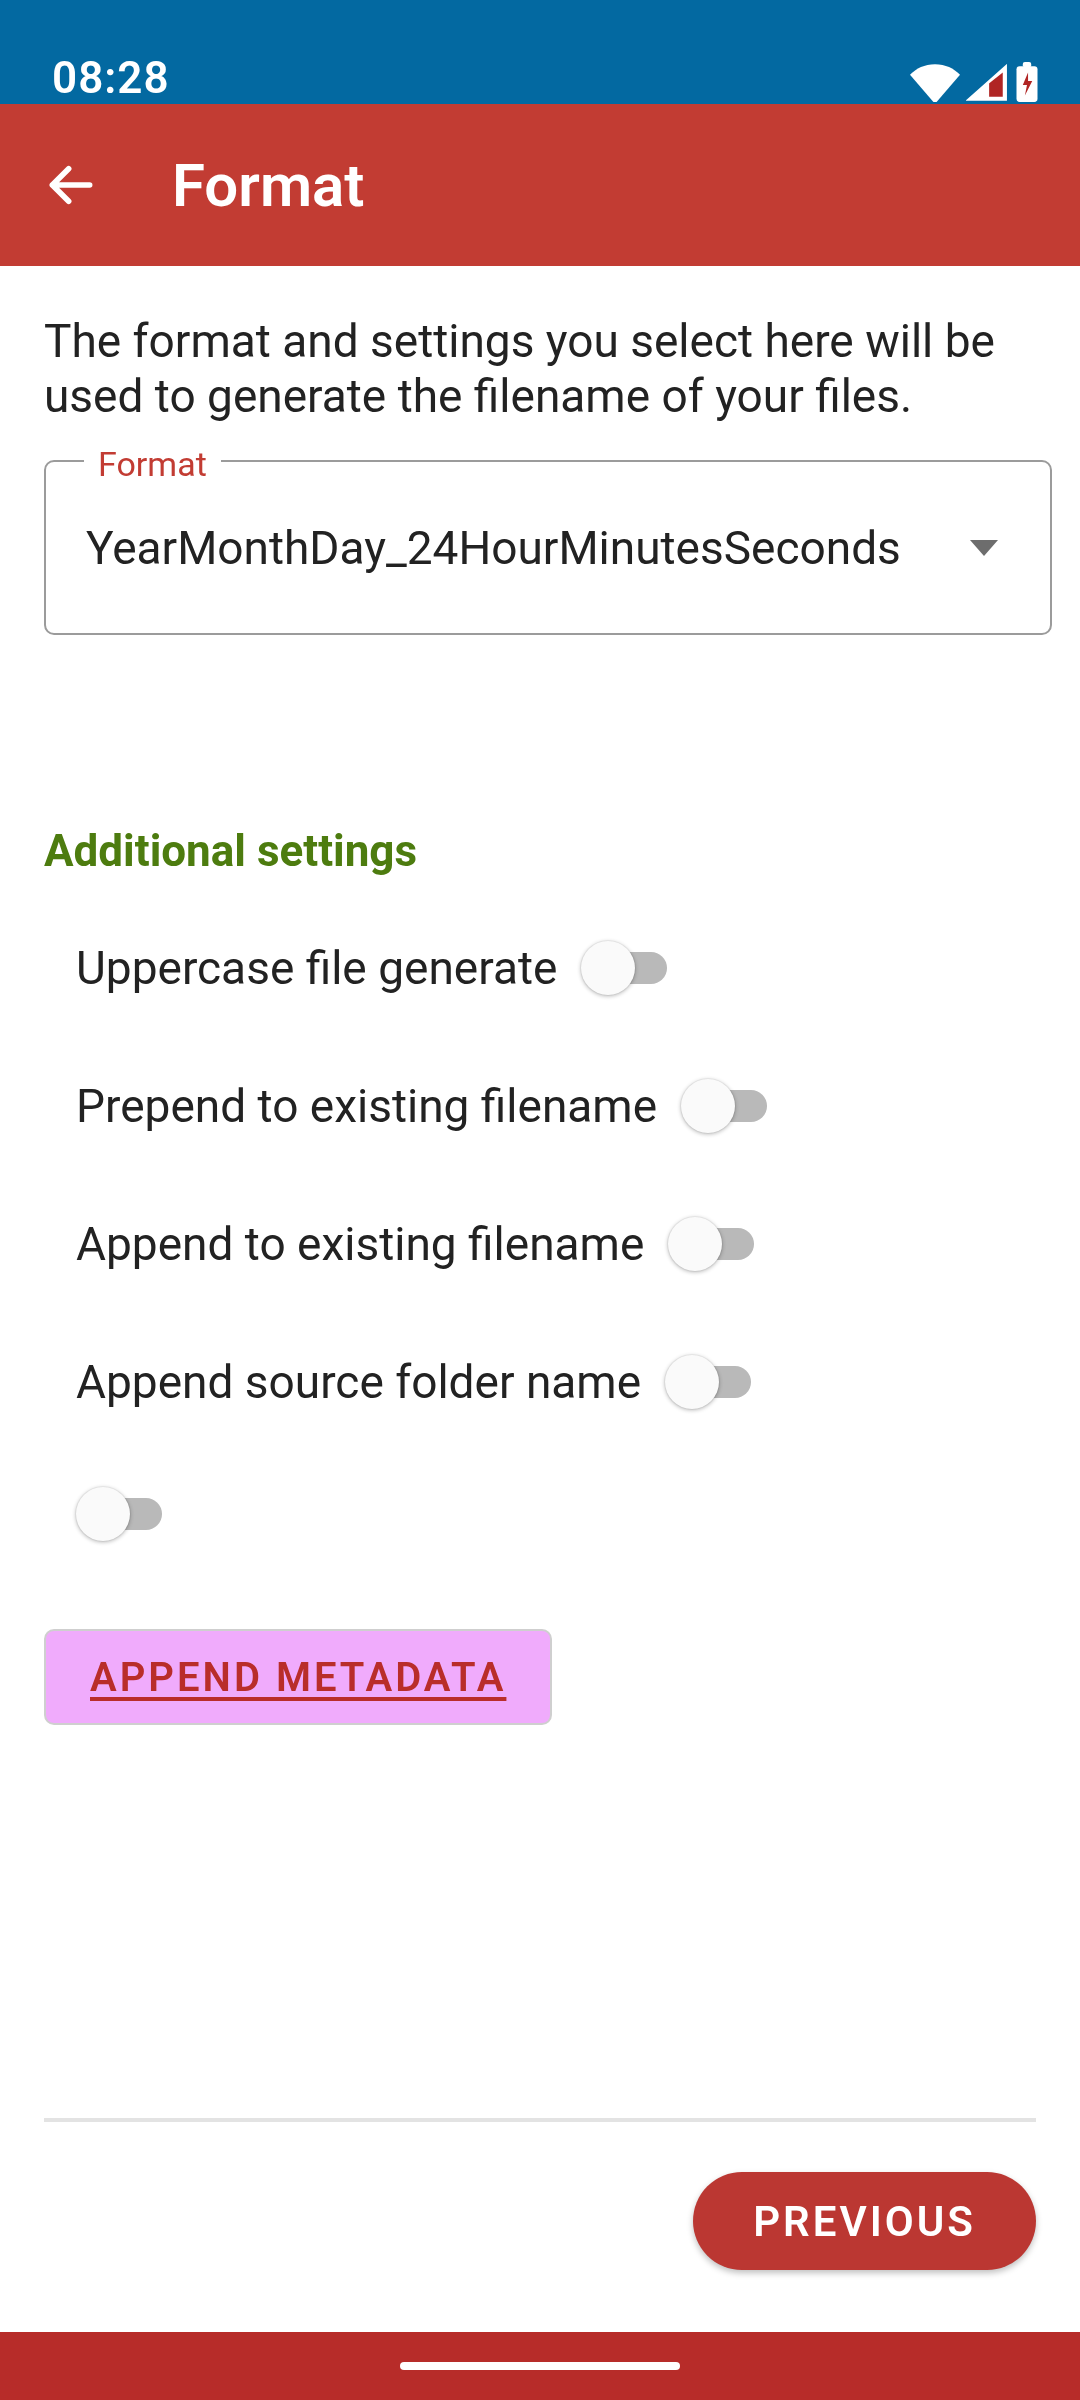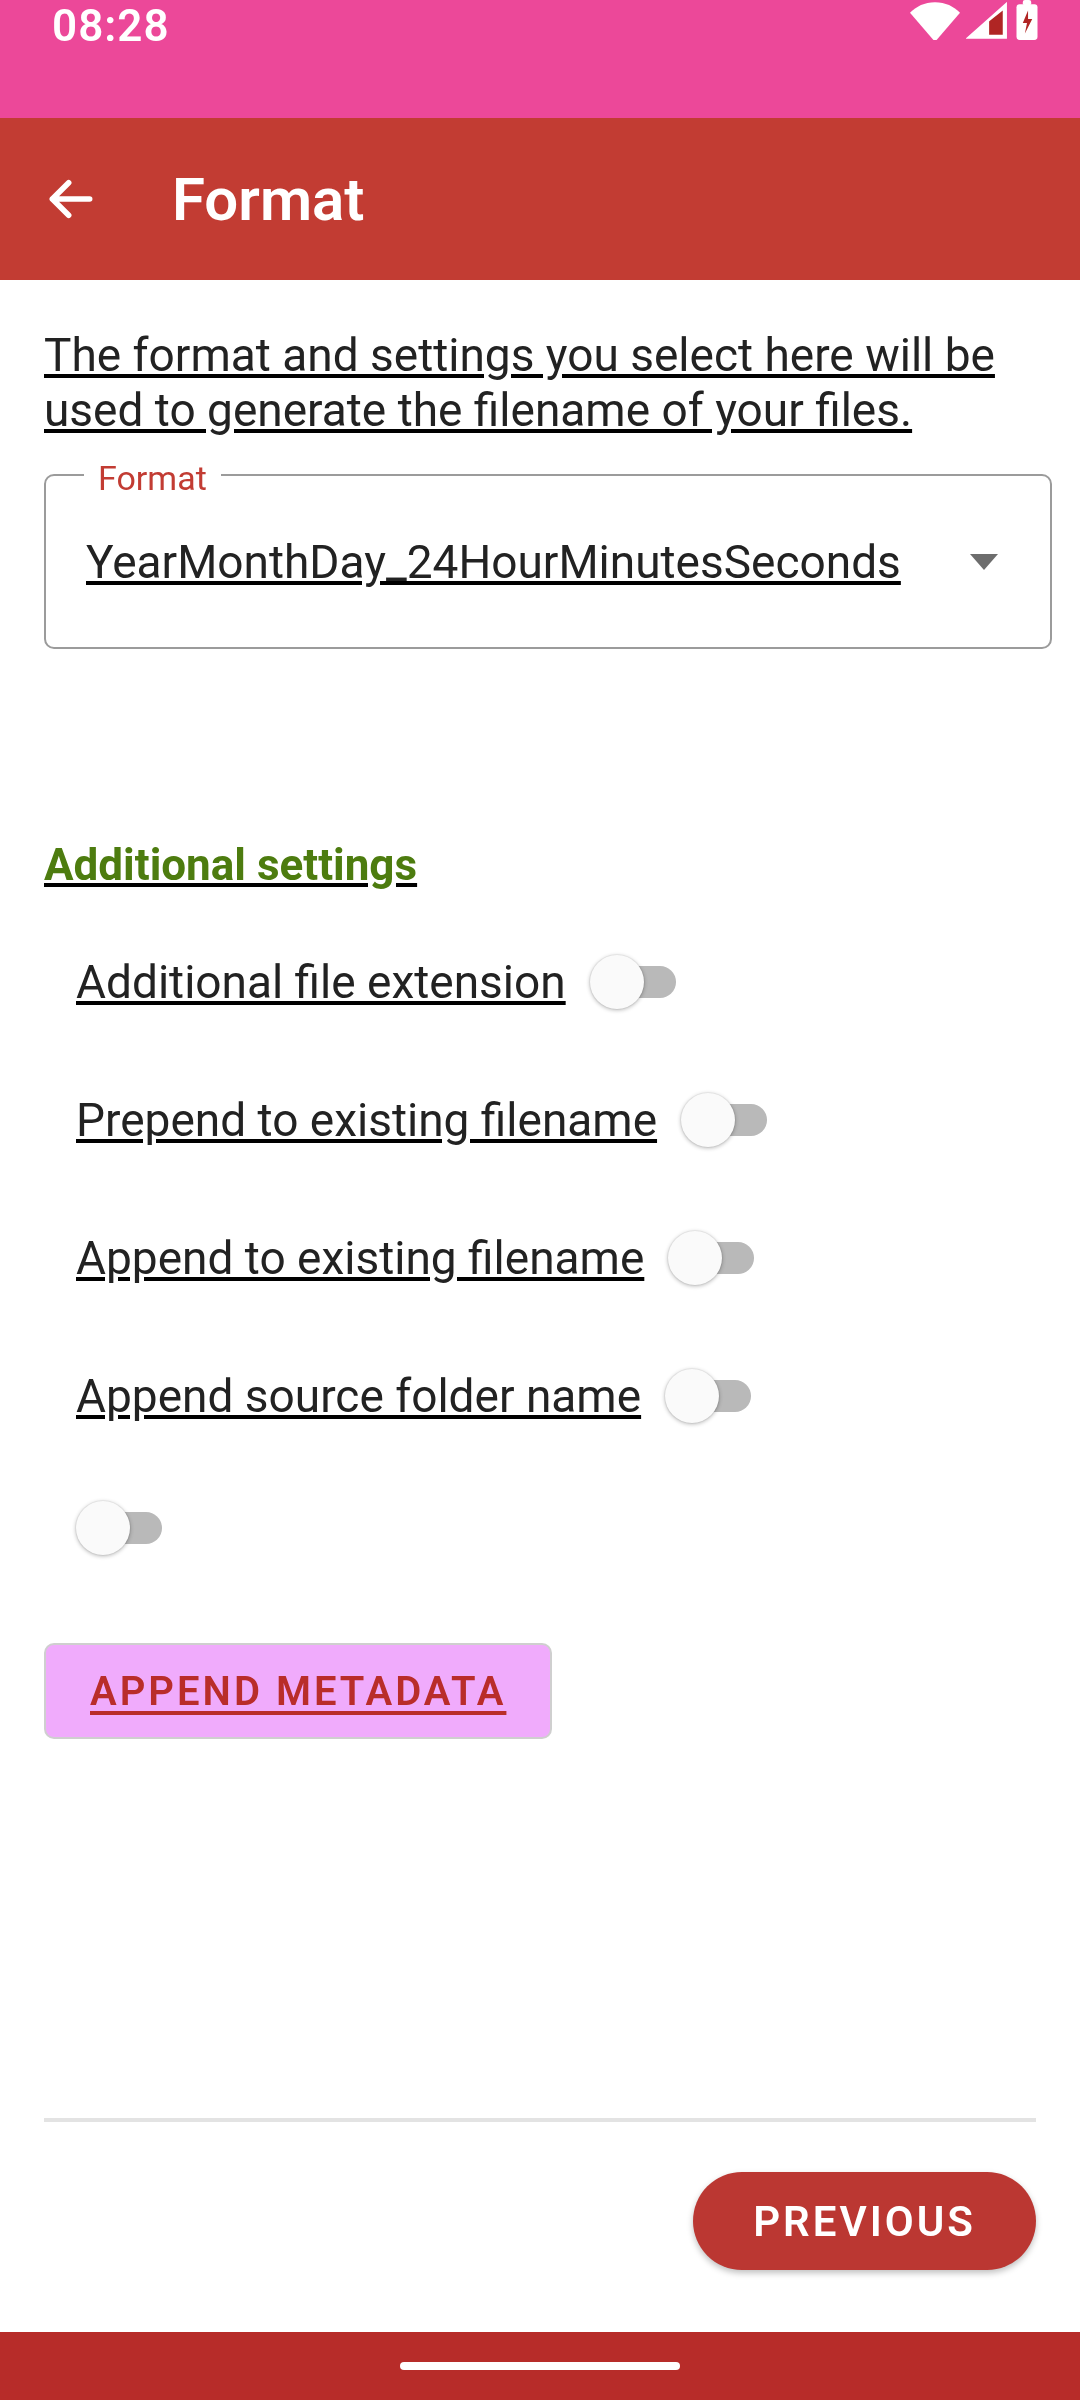--- a/index.html
+++ b/index.html
@@ -1,43 +1,43 @@
 <!DOCTYPE html>
 <html><head>
 <meta charset="utf-8">
 <style>
   * { box-sizing: border-box; margin: 0; padding: 0; }
   html, body { width: 1080px; height: 2400px; font-family: Roboto, -apple-system, "Helvetica Neue", Arial, sans-serif; background: #ffffff; overflow: hidden; }
 
   .status-bar {
-    height: 118px;
-    background: #ec4899;
-    display: flex;
-    align-items: flex-start;
+    height: 104px;
+    background: #0369a1;
+    display: flex;
+    align-items: flex-end;
     justify-content: space-between;
     padding: 0 40px 0 52px;
     color: #ffffff;
   }
   .status-time { font-size: 44px; font-weight: 600; letter-spacing: 1px; }
   .status-right { display: flex; align-items: center; gap: 6px; }
   .status-right svg { display: block; }
 
   .app-bar {
     height: 162px;
     background: #c23c33;
     display: flex;
     align-items: center;
     padding-left: 36px;
     gap: 66px;
   }
   .back-btn { width: 70px; height: 70px; display:flex; align-items:center; justify-content:center; }
   .back-btn svg { display:block; }
   .app-title { color: #ffffff; font-size: 60px; font-weight: 600; }
 
-  .content { padding: 48px 28px 0 44px; width: 100%; text-decoration: underline; }
+  .content { padding: 48px 28px 0 44px; width: 100%; }
 
   .description { font-size: 46px; color: #222; line-height: 1.2; font-weight: 400; }
 
   .fieldset-wrap { position: relative; margin-top: 36px; }
   .format-field {
     border: 2px solid #9b9b9b;
     border-radius: 10px;
     height: 175px;
     display: flex;
     align-items: center;
@@ -201,21 +201,21 @@
       <div class="format-legend">Format</div>
       <div class="format-value">YearMonthDay_24HourMinutesSeconds</div>
       <div class="dropdown-caret"></div>
     </div>
   </div>
 
   <div class="section-header">Additional settings</div>
 
   <div class="settings-list">
     <div class="setting-row">
-      <div class="setting-label">Additional file extension</div>
+      <div class="setting-label">Uppercase file generate</div>
       <div class="switch">
         <div class="switch-track"></div>
         <div class="switch-knob"></div>
       </div>
     </div>
     <div class="setting-row">
       <div class="setting-label">Prepend to existing filename</div>
       <div class="switch">
         <div class="switch-track"></div>
         <div class="switch-knob"></div>

